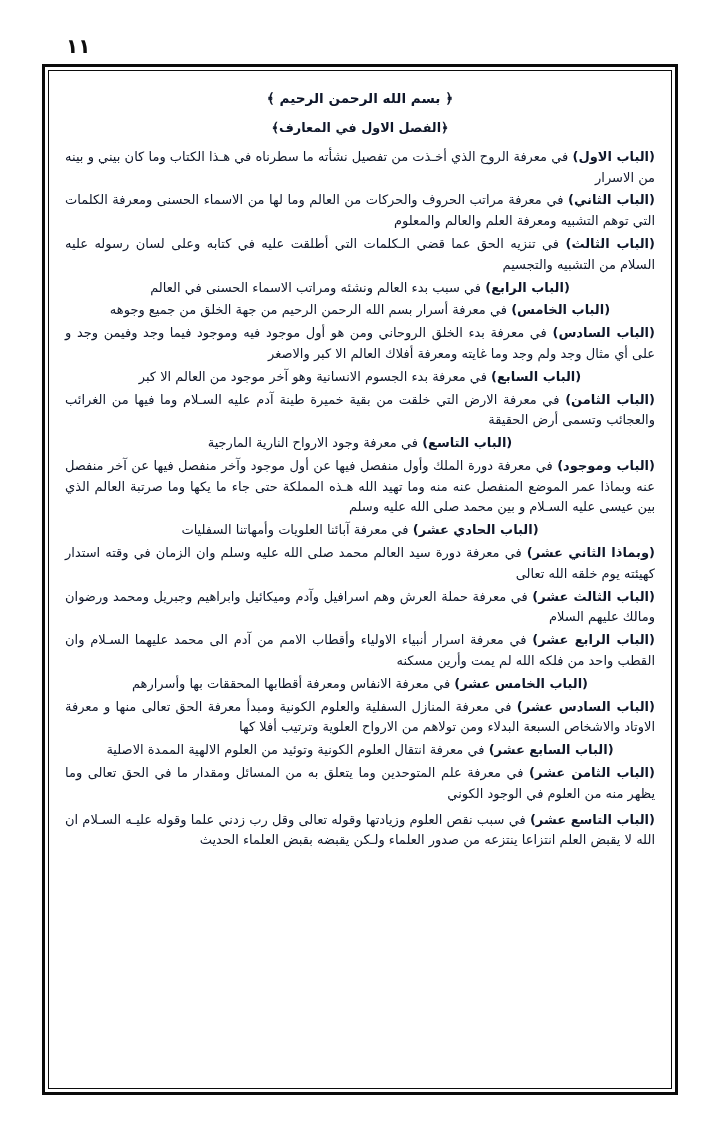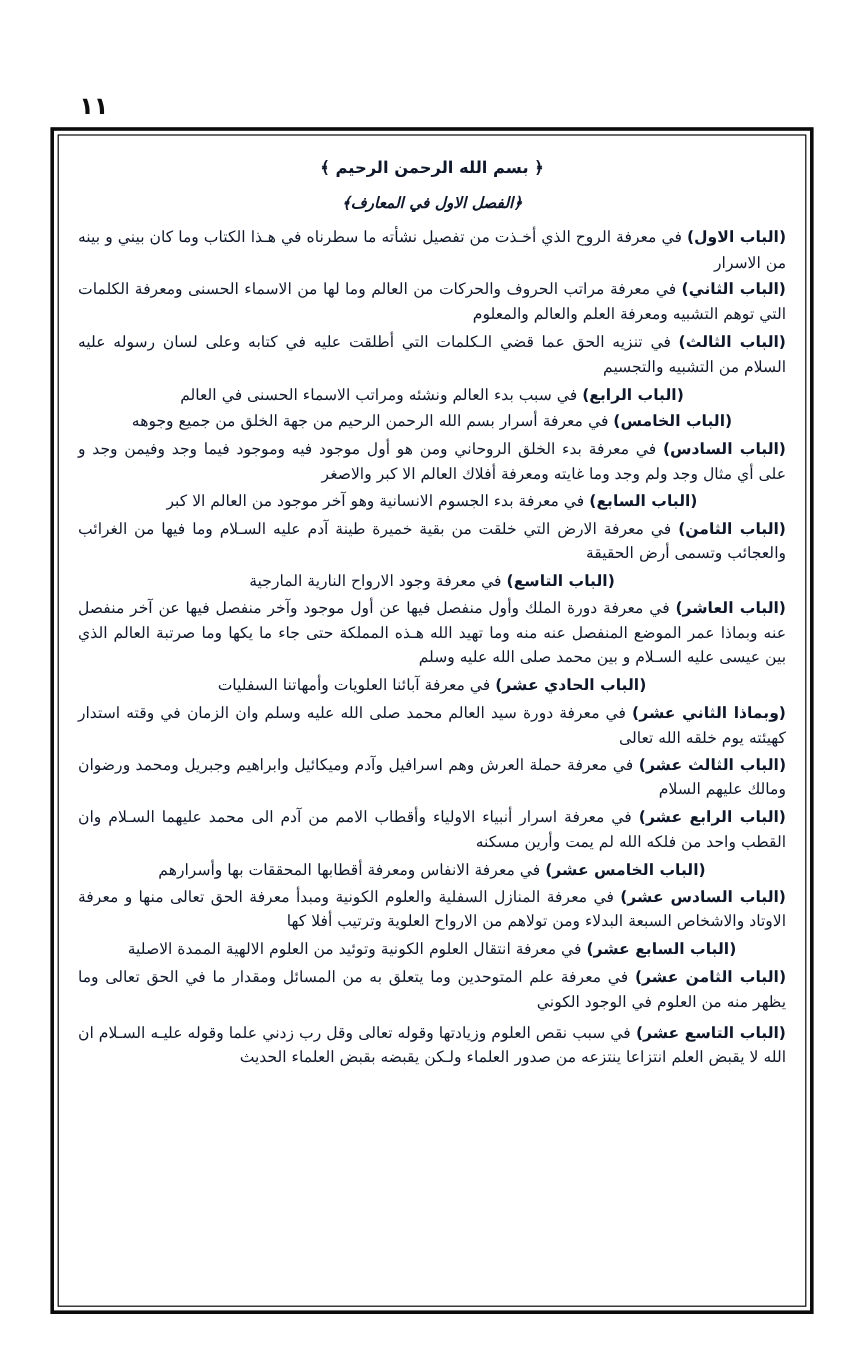--- a/index.html
+++ b/index.html
@@ -12,21 +12,20 @@
     height: 1143px;
     font-family: "DejaVu Sans", sans-serif;
     color: #111111;
     position: relative;
     overflow: hidden;
   }
   .page {
     position: absolute;
     inset: 0;
     padding: 0;
-    margin-top: 42px;
   }
   .page-number {
     position: absolute;
     top: 34px;
     left: 66px;
     font-family: "DejaVu Sans", sans-serif;
     font-size: 20px;
     font-weight: bold;
     letter-spacing: 1px;
     color: #0d0d0d;
@@ -68,21 +67,20 @@
     text-align: center;
     font-size: 13.2px;
     font-weight: bold;
     margin: 0 0 6px 0;
   }
   .subheading {
     text-align: right;
     font-size: 12.8px;
     font-weight: bold;
     margin: 0 0 8px 0;
-    font-style: italic;
   }
   .entry {
     margin: 0 0 2px 0;
     text-align: justify;
     text-align-last: center;
     font-size: 13px;
     line-height: 1.6;
   }
   .entry .label {
     font-weight: bold;
@@ -137,21 +135,21 @@
         </div>
         <div class="entry long">
           <span class="label">(الباب الثامن)</span>
           <span class="text">في معرفة الارض التي خلقت من بقية خميرة طينة آدم عليه السـلام وما فيها من الغرائب والعجائب وتسمى أرض الحقيقة</span>
         </div>
         <div class="entry">
           <span class="label">(الباب التاسع)</span>
           <span class="text">في معرفة وجود الارواح النارية المارجية</span>
         </div>
         <div class="entry long">
-          <span class="label">(الباب العاشر)</span>
+          <span class="label">(الباب وموجود)</span>
           <span class="text">في معرفة دورة الملك وأول منفصل فيها عن أول موجود وآخر منفصل فيها عن آخر منفصل عنه وبماذا عمر الموضع المنفصل عنه منه وما تهيد الله هـذه المملكة حتى جاء ما يكها وما صرتبة العالم الذي بين عيسى عليه السـلام و بين محمد صلى الله عليه وسلم</span>
         </div>
         <div class="entry">
           <span class="label">(الباب الحادي عشر)</span>
           <span class="text">في معرفة آبائنا العلويات وأمهاتنا السفليات</span>
         </div>
         <div class="entry long">
           <span class="label">(وبماذا الثاني عشر)</span>
           <span class="text">في معرفة دورة سيد العالم محمد صلى الله عليه وسلم وان الزمان في وقته استدار كهيئته يوم خلقه الله تعالى</span>
         </div>

